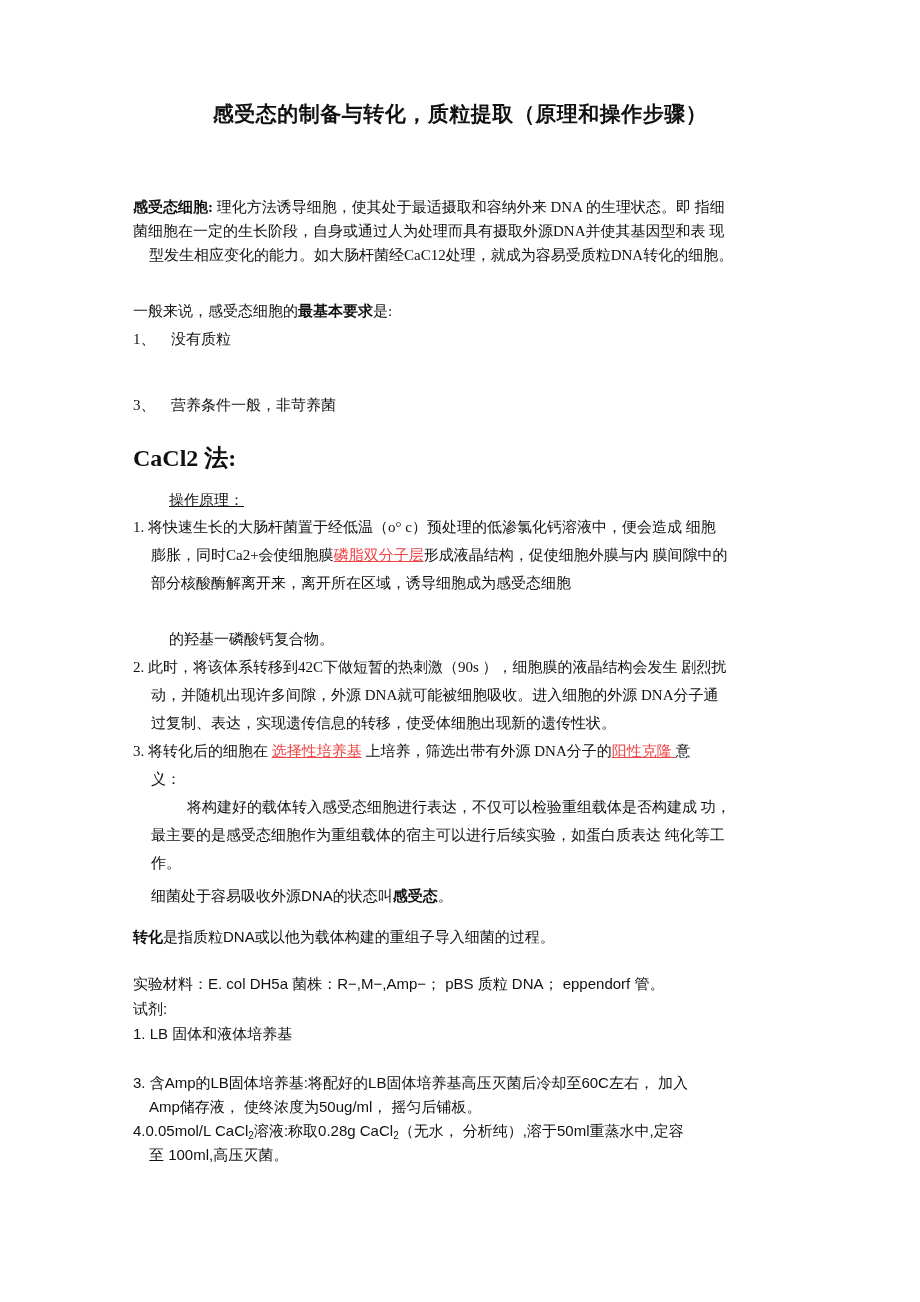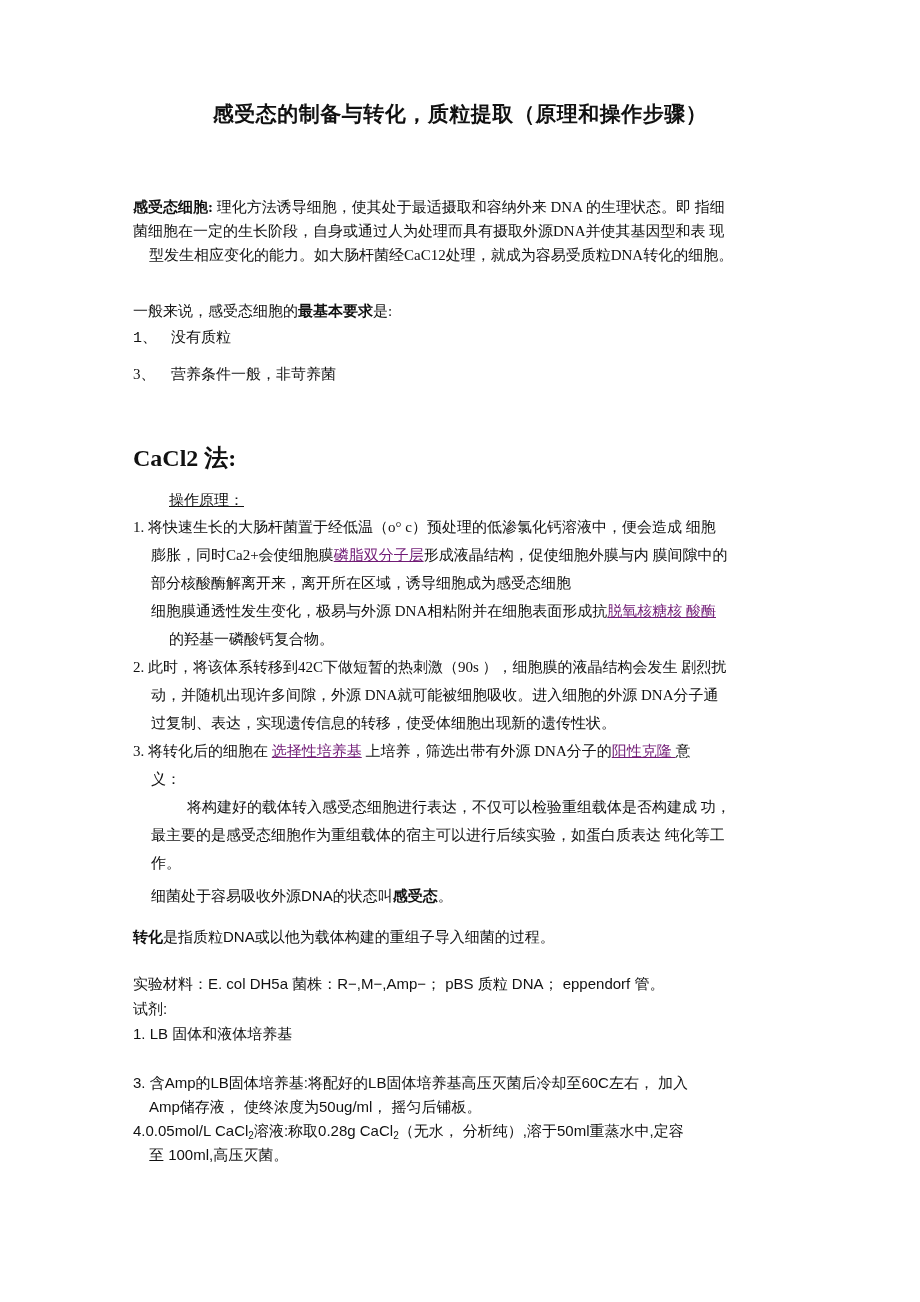--- a/index.html
+++ b/index.html
@@ -4,47 +4,46 @@
 <style>
   html, body { margin: 0; padding: 0; background: #ffffff; }
   body { width: 920px; height: 1302px; position: relative; overflow: hidden; color: #111; }
   .page { position: absolute; left: 0; top: 0; width: 852px; height: 1302px; padding-left: 28px; }
   .serif { font-family: "Liberation Serif", "DejaVu Serif", serif; }
   .sans { font-family: "Liberation Sans", "DejaVu Sans", sans-serif; }
   .abs { position: absolute; white-space: nowrap; }
   .title { left: 0; width: 920px; text-align: center; top: 100px; font-size: 21px; font-weight: bold; letter-spacing: 0.5px; }
   .p { font-size: 15px; line-height: 28px; }
   .b { font-weight: bold; }
-  .link { color: #701a75; text-decoration: underline; }
+  .link { color: #ef4444; text-decoration: underline; }
   .u { text-decoration: underline; }
   .h2 { font-size: 24px; font-weight: bold; }
   sub { font-size: 10px; vertical-align: -3px; line-height: 0; }
 </style>
 </head>
 <body>
 
 <div class="page">
 
   <div class="abs title serif">感受态的制备与转化，质粒提取（原理和操作步骤）</div>
 
   <div class="abs p serif" style="left:133px; top:193px;"><span class="b">感受态细胞:</span><span> 理化方法诱导细胞，使其处于最适摄取和容纳外来  DNA 的生理状态。即  指细</span></div>
   <div class="abs p serif" style="left:133px; top:217px;">菌细胞在一定的生长阶段，自身或通过人为处理而具有摄取外源DNA并使其基因型和表  现</div>
   <div class="abs p serif" style="left:133px; top:241px;margin-left:16px;">型发生相应变化的能力。如大肠杆菌经CaC12处理，就成为容易受质粒DNA转化的细胞。</div>
 
   <div class="abs p serif" style="left:133px; top:297px;"><span>一般来说，感受态细胞的</span><span class="b">最基本要求</span><span>是:</span></div>
-  <div class="abs p serif" style="left:133px; top:325px;font-family:Liberation Mono, monospace;"><span style="display:inline-block;width:38px">1、</span><span>没有质粒</span></div>
-  <div class="abs p serif" style="left:133px; top:360px;"><span style="display:inline-block;width:38px">3、</span><span>营养条件一般，非苛养菌</span></div>
+  <div class="abs p serif" style="left:133px; top:325px;"><span style="display:inline-block;width:38px">1、</span><span>没有质粒</span></div>
+  <div class="abs p serif" style="left:133px; top:391px;"><span style="display:inline-block;width:38px">3、</span><span>营养条件一般，非苛养菌</span></div>
 
   <div class="abs h2 serif" style="left:133px; top:442px;">CaCl2 法:</div>
   <div class="abs p serif u" style="left:169px; top:486px;">操作原理：</div>
 
   <div class="abs p serif" style="left:133px; top:513px;">1. 将快速生长的大肠杆菌置于经低温（o° c）预处理的低渗氯化钙溶液中，便会造成  细胞</div>
   <div class="abs p serif" style="left:151px; top:541px;"><span>膨胀，同时Ca2+会使细胞膜</span><span class="link">磷脂双分子层</span><span>形成液晶结构，促使细胞外膜与内  膜间隙中的</span></div>
   <div class="abs p serif" style="left:151px; top:569px;">部分核酸酶解离开来，离开所在区域，诱导细胞成为感受态细胞</div>
-  <div class="abs p serif" style="left:151px; top:597px;"><span>细胞膜通透性发生变化，极易与外源  DNA相粘附并在细胞表面形成抗</span><span class="link">脱氧核糖核  酸酶</span></div>
   <div class="abs p serif" style="left:169px; top:625px;">的羟基一磷酸钙复合物。</div>
 
   <div class="abs p serif" style="left:133px; top:653px;">2. 此时，将该体系转移到42C下做短暂的热刺激（90s ），细胞膜的液晶结构会发生  剧烈扰</div>
   <div class="abs p serif" style="left:151px; top:681px;">动，并随机出现许多间隙，外源  DNA就可能被细胞吸收。进入细胞的外源  DNA分子通</div>
   <div class="abs p serif" style="left:151px; top:709px;">过复制、表达，实现遗传信息的转移，使受体细胞出现新的遗传性状。</div>
 
   <div class="abs p serif" style="left:133px; top:737px;"><span>3. 将转化后的细胞在  </span><span class="link">选择性培养基</span><span>  上培养，筛选出带有外源  DNA分子的</span><span class="link">阳性克隆 </span><span> 意</span></div>
   <div class="abs p serif" style="left:151px; top:765px;">义：</div>
   <div class="abs p serif" style="left:187px; top:793px;">将构建好的载体转入感受态细胞进行表达，不仅可以检验重组载体是否构建成  功，</div>
   <div class="abs p serif" style="left:151px; top:821px;">最主要的是感受态细胞作为重组载体的宿主可以进行后续实验，如蛋白质表达  纯化等工</div>

